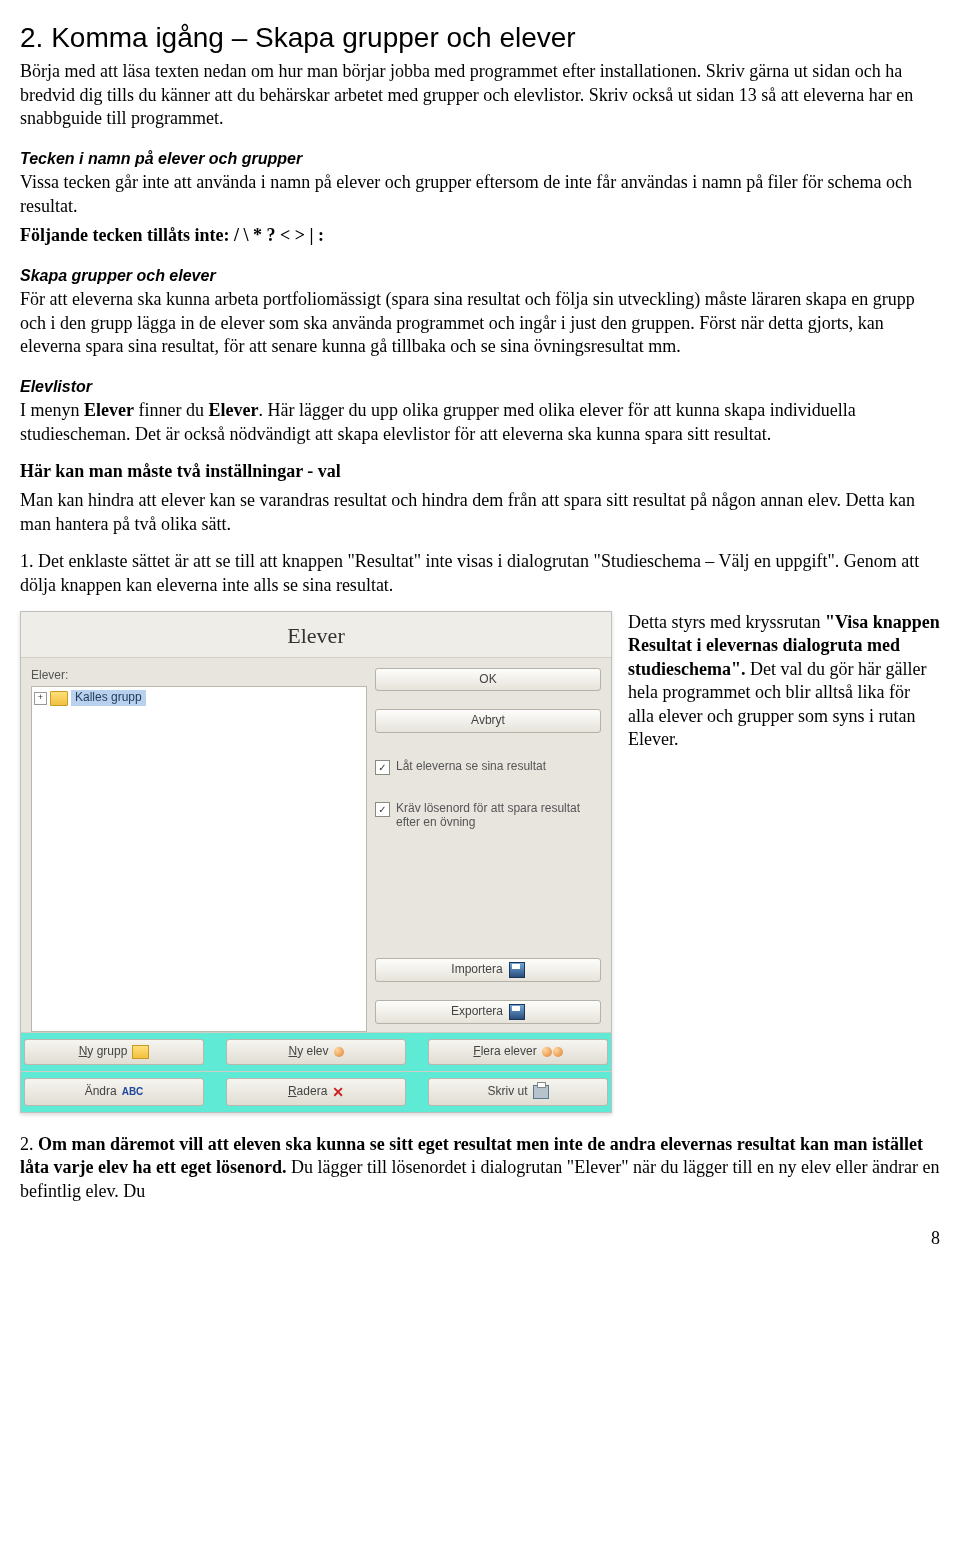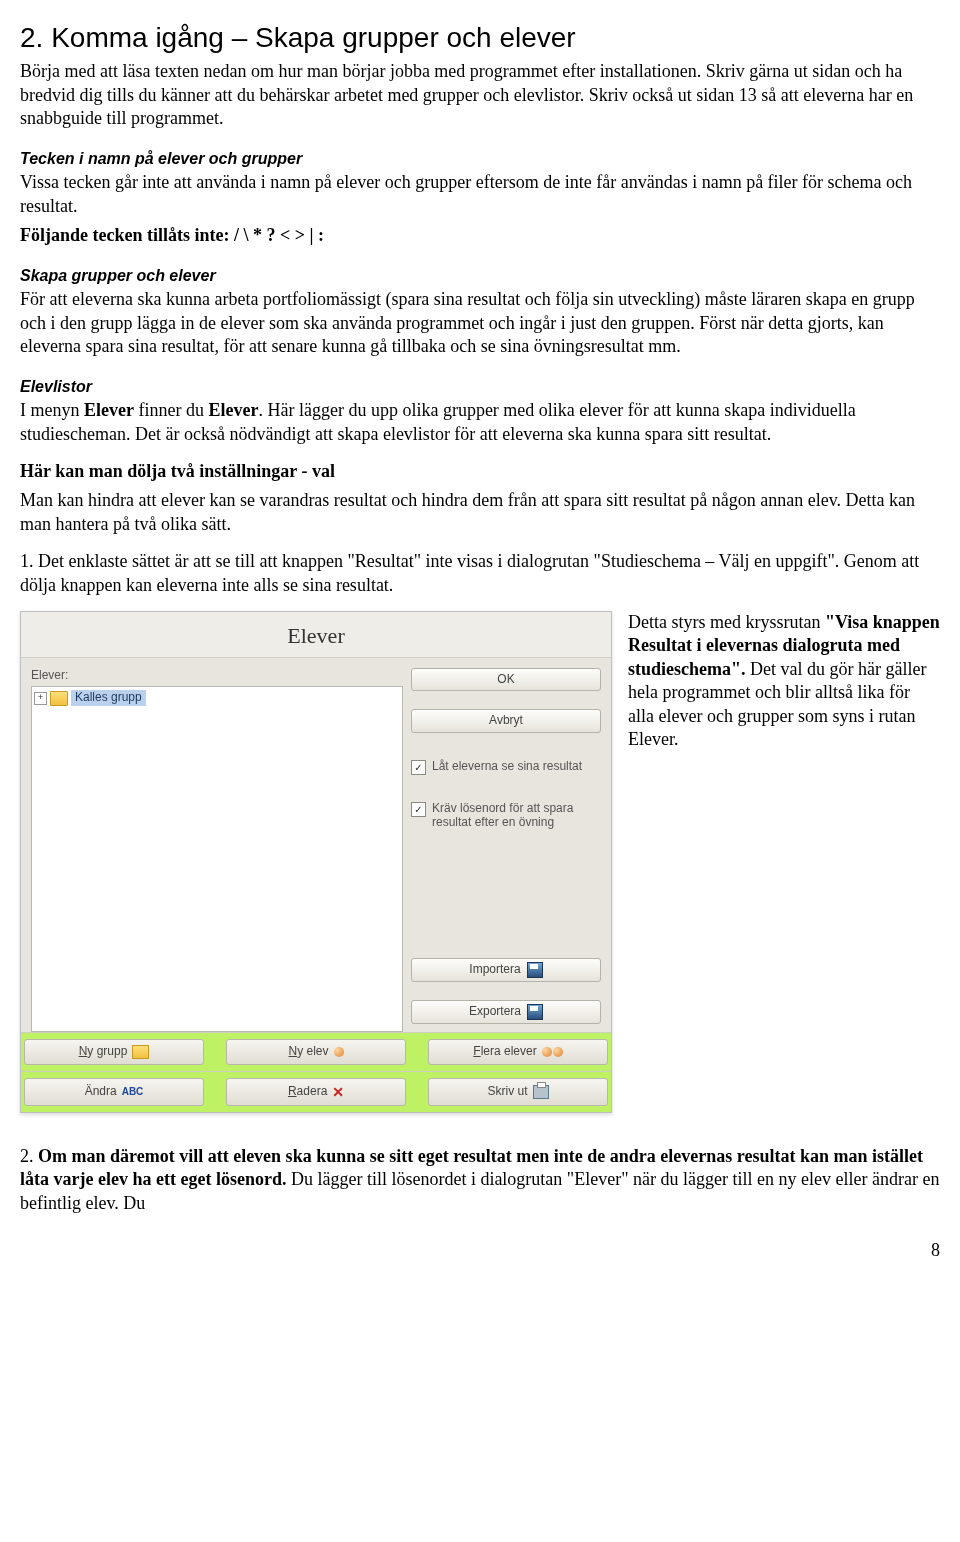--- a/index.html
+++ b/index.html
@@ -50,21 +50,21 @@
     padding: 10px 0 6px 0;
     color: #333;
     border-bottom: 1px solid #d0cec8;
     background: #efede7;
   }
   .dialog-body {
     display: flex;
     gap: 8px;
     padding: 10px 10px 0 10px;
   }
-  .left-panel { width: 372px; }
+  .left-panel { width: 336px; }
   .label { margin-bottom: 3px; color: #555; }
   .tree {
     background: #fff;
     border: 1px solid #b9b9b0;
     height: 340px;
     padding: 2px;
     overflow: hidden;
   }
   .tree-row {
     display: flex;
@@ -118,21 +118,21 @@
     width: 14px; height: 14px;
     background: linear-gradient(#6fa8dc, #2a4d7a);
     border: 1px solid #1e3655; position: relative;
   }
   .save-icon::after {
     content: ""; position: absolute; left: 2px; top: 1px; width: 8px; height: 5px; background: #fff;
   }
   .bottom-bar {
     display: flex;
     border-top: 1px solid #cfcdc6;
-    background: #bef264;
+    background: #5eead4;
     gap: 16px;
   }
   .bbtn {
     flex: 1;
     background: linear-gradient(#f6f5f0, #e0ddd3);
     border: 1px solid #b9b6ad;
     border-radius: 3px;
     margin: 6px 3px;
     padding: 4px 2px;
     font-size: 12px;
@@ -172,21 +172,21 @@
 <p class="bold">Följande tecken tillåts inte: / \ * ? &lt; &gt; | :</p>
 
 <h2 class="sub">Skapa grupper och elever</h2>
 <p class="main-text">För att eleverna ska kunna arbeta portfoliomässigt (spara sina resultat och följa sin utveckling) måste läraren skapa en grupp och i den grupp lägga in de elever som ska använda programmet och ingår i just den gruppen. Först när detta gjorts, kan eleverna spara sina resultat, för att senare kunna gå tillbaka och se sina övningsresultat mm.</p>
 
 <h2 class="sub">Elevlistor</h2>
 <p class="main-text">
   I menyn <span class="bold">Elever</span> finner du <span class="bold">Elever</span>. Här lägger du upp olika grupper med olika elever för att kunna skapa individuella studiescheman. Det är också nödvändigt att skapa elevlistor för att eleverna ska kunna spara sitt resultat.
 </p>
 
-<p class="bold">Här kan man dölja två inställningar - val</p>
+<p class="bold">Här kan man måste två inställningar - val</p>
 <p class="main-text">Man kan hindra att elever kan se varandras resultat och hindra dem från att spara sitt resultat på någon annan elev. Detta kan man hantera på två olika sätt.</p>
 
 <p class="main-text">1. Det enklaste sättet är att se till att knappen "Resultat" inte visas i dialogrutan "Studieschema – Välj en uppgift". Genom att dölja knappen kan eleverna inte alls se sina resultat.</p>
 
 <div class="flex-row">
 
   <div class="dialog">
     <div class="dialog-title">Elever</div>
     <div class="dialog-body">
       <div class="left-panel">
@@ -254,17 +254,17 @@
     </div>
   </div>
 
   <div class="right-col">
     <p>
       <span>Detta styrs med kryssrutan </span><span class="bold">"Visa knappen Resultat i elevernas dialogruta med studieschema".</span><span> Det val du gör här gäller hela programmet och blir alltså lika för alla elever och grupper som syns i rutan Elever.</span>
     </p>
   </div>
 </div>
 
-<p style="margin-top:32px;">
+<p style="margin-top:20px;">
   <span>2. </span><span class="bold">Om man däremot vill att eleven ska kunna se sitt eget resultat men inte de andra elevernas resultat kan man istället låta varje elev ha ett eget lösenord.</span><span> Du lägger till lösenordet i dialogrutan "Elever" när du lägger till en ny elev eller ändrar en befintlig elev. Du</span>
 </p>
 
 <div class="page-num">8</div>
 
 </body></html>

